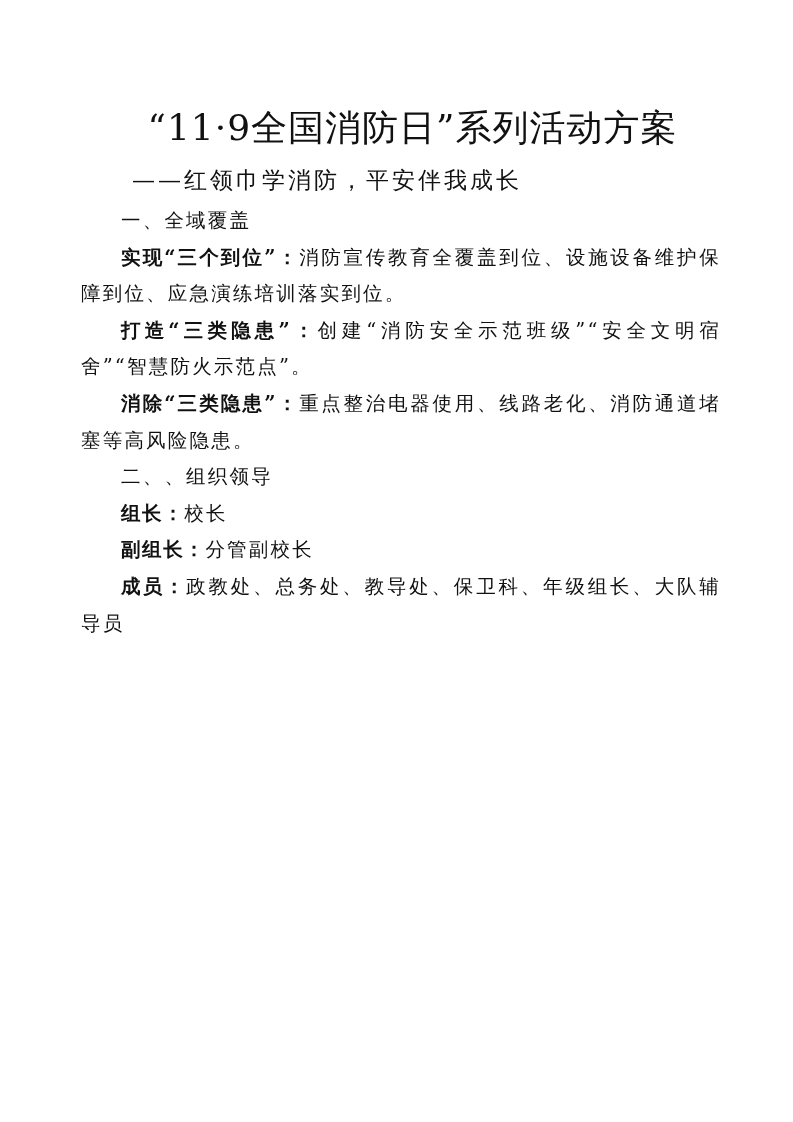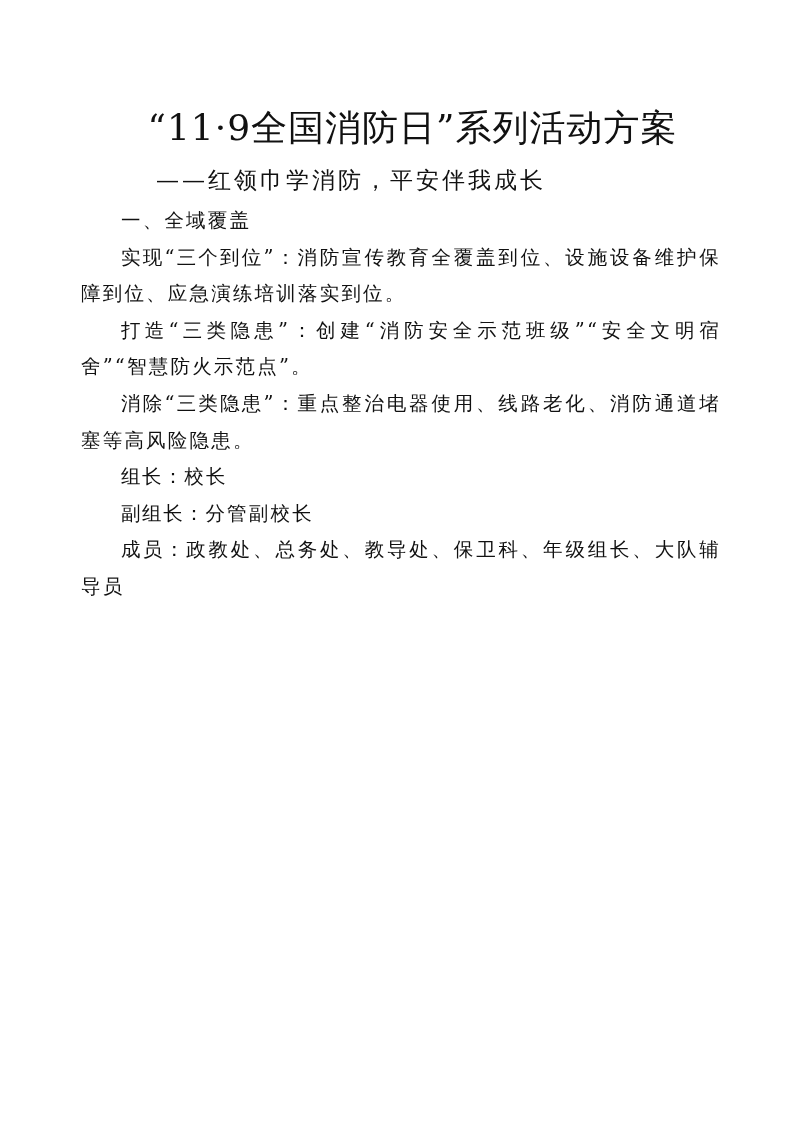--- a/index.html
+++ b/index.html
@@ -1,42 +1,43 @@
 <!DOCTYPE html>
 <html><head>
 <meta charset="utf-8">
 <style>
   html, body { margin:0; padding:0; background:#ffffff; }
   body { width:793px; height:1122px; position:relative; overflow:hidden;
          font-family:"DejaVu Serif","Liberation Serif",serif; color:#111; }
   .page { position:absolute; left:0; top:0; width:793px; height:1122px; }
   .title { position:absolute; left:16px; width:793px; top:104px; text-align:center;
            font-size:36px; line-height:48px; letter-spacing:1px; }
-  .subtitle { position:absolute; left:16px; width:654px; top:162px; text-align:center;
-              font-size:23px; line-height:36px; letter-spacing:3px;padding-left:8px; }
+  .subtitle { position:absolute; left:0; width:654px; top:162px; text-align:center;
+              font-size:23px; line-height:36px; letter-spacing:3px; }
   .body { position:absolute; left:81px; width:640px; top:203px; }
   .p { font-size:19.5px; line-height:36.6px; letter-spacing:2.2px; text-align:justify;
        text-indent:40px; margin:0; }
-  .b { font-weight:normal; letter-spacing:1.6px; }
+  .b { font-weight:bold; letter-spacing:1.6px; }
   .footer { position:absolute; left:0; width:793px; top:1040px; text-align:center;
             font-size:12px; letter-spacing:3px; color:#222; }
 </style>
 </head>
 <body>
 
 <div class="page">
   <div class="title">“11·9全国消防日”系列活动方案</div>
   <div class="subtitle">——红领巾学消防，平安伴我成长</div>
 
   <div class="body">
     <p class="p">一、全域覆盖</p>
 
     <p class="p"><span class="b">实现“三个到位”：</span><span>消防宣传教育全覆盖到位、设施设备维护保障到位、应急演练培训落实到位。</span></p>
     <p class="p"><span class="b">打造“三类隐患”：</span><span>创建“消防安全示范班级”“安全文明宿舍”“智慧防火示范点”。</span></p>
     <p class="p"><span class="b">消除“三类隐患”：</span><span>重点整治电器使用、线路老化、消防通道堵塞等高风险隐患。</span></p>
 
+    <p class="p">二、、组织领导</p>
 
     <p class="p"><span class="b">组长：</span><span>校长</span></p>
     <p class="p"><span class="b">副组长：</span><span>分管副校长</span></p>
     <p class="p"><span class="b">成员：</span><span>政教处、总务处、教导处、保卫科、年级组长、大队辅导员</span></p>
   </div>
 
 </div>
 
 </body></html>

